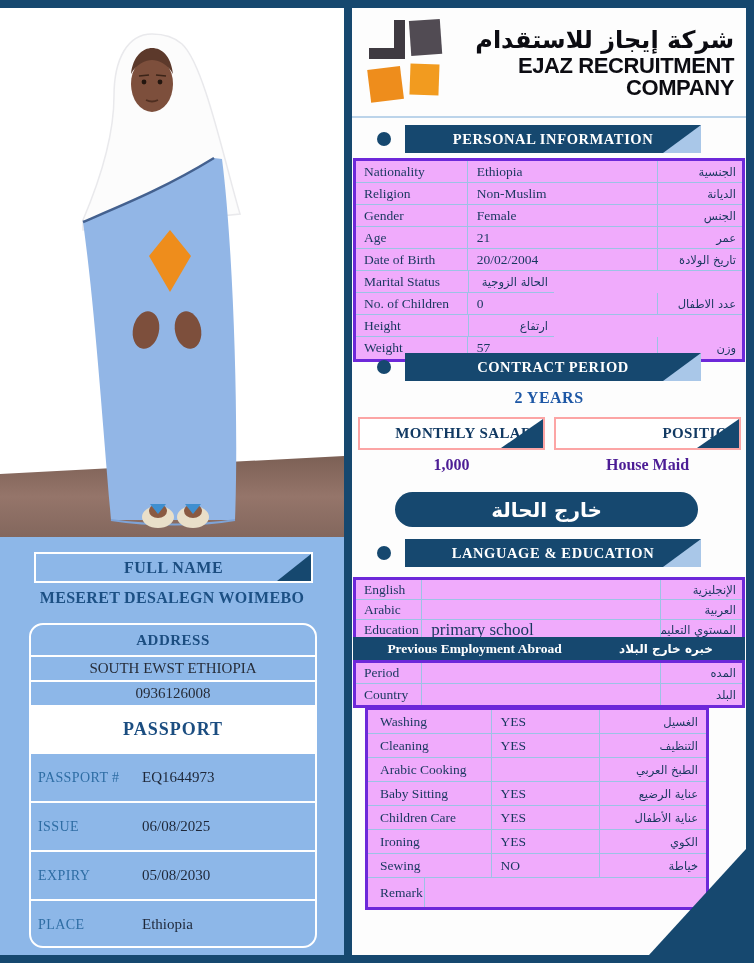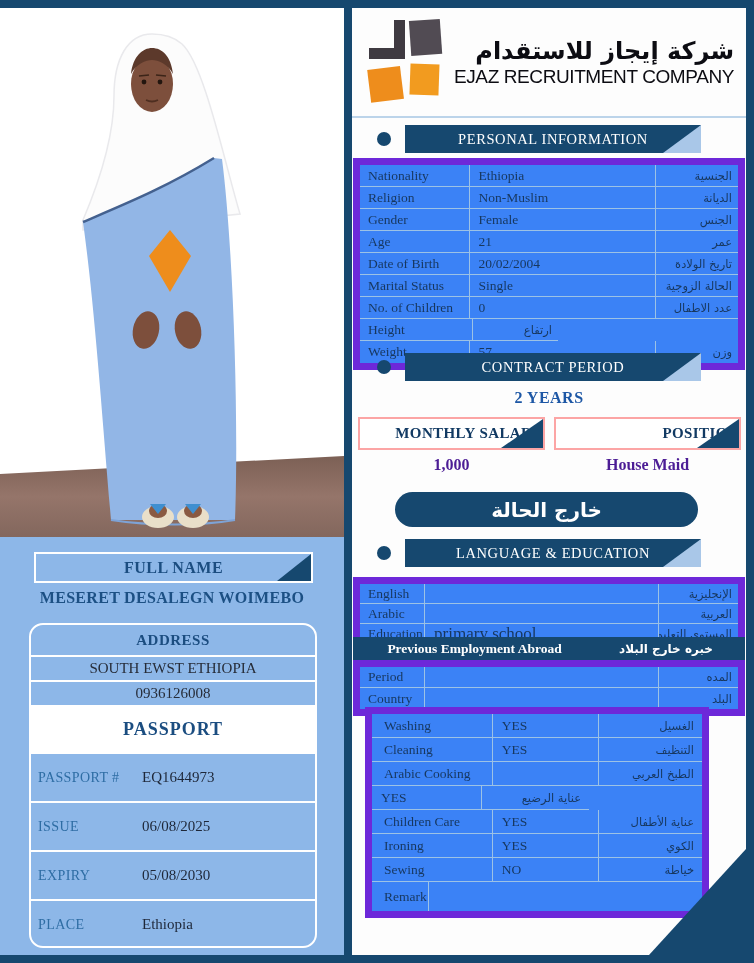--- a/index.html
+++ b/index.html
@@ -45,33 +45,33 @@
   .pp-row .pp-label{margin-left:7px;color:#2e6da4;letter-spacing:.4px;width:104px;flex:none;}
   .pp-row .pp-value{color:#1e2738;font-size:15px;}
 
   
   .right-col{position:absolute;left:352px;top:8px;width:394px;height:947px;background:#fdfdfd;}
 
   .logo-row{position:absolute;left:0;top:0;width:100%;height:110px;border-bottom:2px solid #bcd4ea;display:flex;align-items:center;}
   .logo-mark{margin-left:8px;flex:none;}
   .logo-text{flex:1;text-align:right;padding-right:12px;color:#0c0c12;}
   .logo-ar{font-family:"DejaVu Sans",sans-serif;font-weight:bold;font-size:24px;line-height:30px;}
-  .logo-en{font-family:"Liberation Sans",sans-serif;font-weight:normal;font-size:19px;letter-spacing:-0.4px;line-height:22px;}
+  .logo-en{font-family:"Liberation Sans",sans-serif;font-weight:bold;font-size:22px;letter-spacing:-0.4px;line-height:22px;}
 
   .section-header{position:absolute;left:0;width:100%;height:28px;}
   .section-header .bullet{position:absolute;left:25px;top:7px;width:14px;height:14px;border-radius:50%;background:#16486f;}
   .section-header .banner{
     position:absolute;left:53px;top:0;width:296px;height:28px;background:#16486f;
     display:flex;align-items:center;justify-content:center;
   }
-  .section-header .banner-label{color:#ffffff;font-weight:normal;font-size:14.5px;letter-spacing:.6px;}
+  .section-header .banner-label{color:#ffffff;font-weight:bold;font-size:14.5px;letter-spacing:.6px;}
   .section-header .banner-tri{position:absolute;right:0;top:0;width:38px;height:100%;
     background:#a9c7e8;clip-path:polygon(100% 0,100% 100%,0 100%);}
 
-  .grid-table{position:absolute;border:7px solid #6d28d9;background:#3b82f6;}
+  .grid-table{position:absolute;border:3px solid #6d28d9;background:#f0abfc;}
   .trow{display:flex;}
   .tcell{border-right:1px solid #9cc2e5;border-bottom:1px solid #9cc2e5;display:flex;align-items:center;overflow:hidden;white-space:nowrap;}
   .trow .tcell:last-child{border-right:none;}
   .grid-table .trow:last-child .tcell{border-bottom:none;}
   .c-en{padding-left:8px;font-size:13.5px;color:#17375e;}
   .c-val{padding-left:9px;font-size:13.5px;color:#17375e;}
   .c-ar{direction:rtl;padding-right:6px;font-family:"DejaVu Sans",sans-serif;font-size:11.5px;color:#17375e;justify-content:flex-start;}
 
   .personal-table{left:1px;top:150px;width:392px;}
   .personal-table .trow{height:22px;}
@@ -252,21 +252,20 @@
           <div class="tcell c-val">21</div>
           <div class="tcell c-ar">عمر</div>
         </div>
         <div class="trow">
           <div class="tcell c-en">Date of Birth</div>
           <div class="tcell c-val">20/02/2004</div>
           <div class="tcell c-ar">تاريخ الولادة</div>
         </div>
         <div class="trow">
           <div class="tcell c-en">Marital Status</div>
-          <div class="tcell c-val">Single</div>
           <div class="tcell c-ar">الحالة الزوجية</div>
         </div>
         <div class="trow">
           <div class="tcell c-en">No. of Children</div>
           <div class="tcell c-val">0</div>
           <div class="tcell c-ar">عدد الاطفال</div>
         </div>
         <div class="trow">
           <div class="tcell c-en">Height</div>
           <div class="tcell c-ar">ارتفاع</div>
@@ -352,20 +351,21 @@
           <div class="tcell c-en">Cleaning</div>
           <div class="tcell c-val">YES</div>
           <div class="tcell c-ar">التنظيف</div>
         </div>
         <div class="trow">
           <div class="tcell c-en">Arabic Cooking</div>
           <div class="tcell c-val"></div>
           <div class="tcell c-ar">الطبخ العربي</div>
         </div>
         <div class="trow">
+          <div class="tcell c-en">Baby Sitting</div>
           <div class="tcell c-val">YES</div>
           <div class="tcell c-ar">عناية الرضيع</div>
         </div>
         <div class="trow">
           <div class="tcell c-en">Children Care</div>
           <div class="tcell c-val">YES</div>
           <div class="tcell c-ar">عناية الأطفال</div>
         </div>
         <div class="trow">
           <div class="tcell c-en">Ironing</div>

